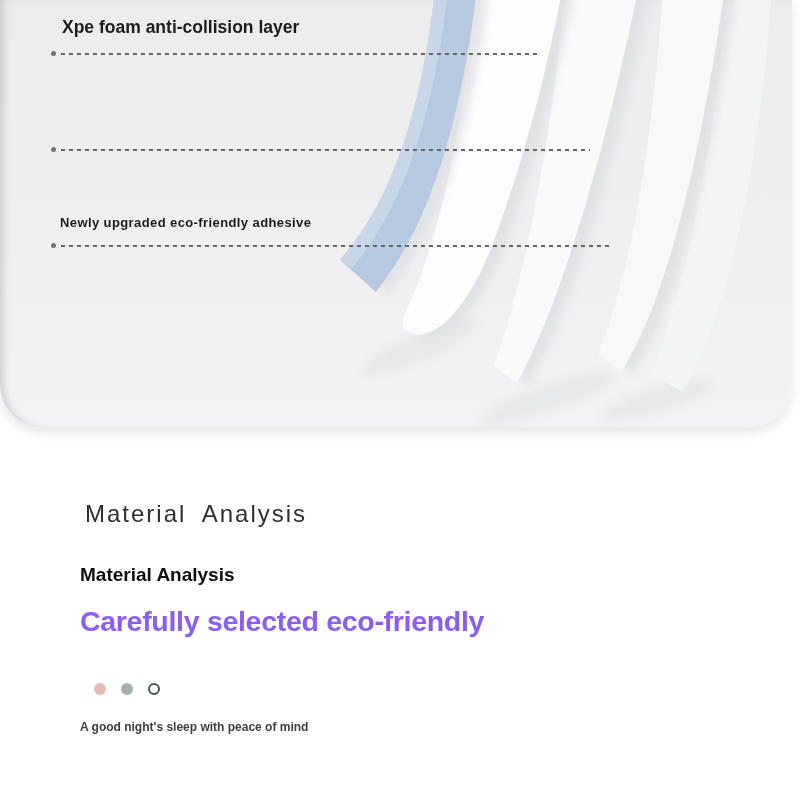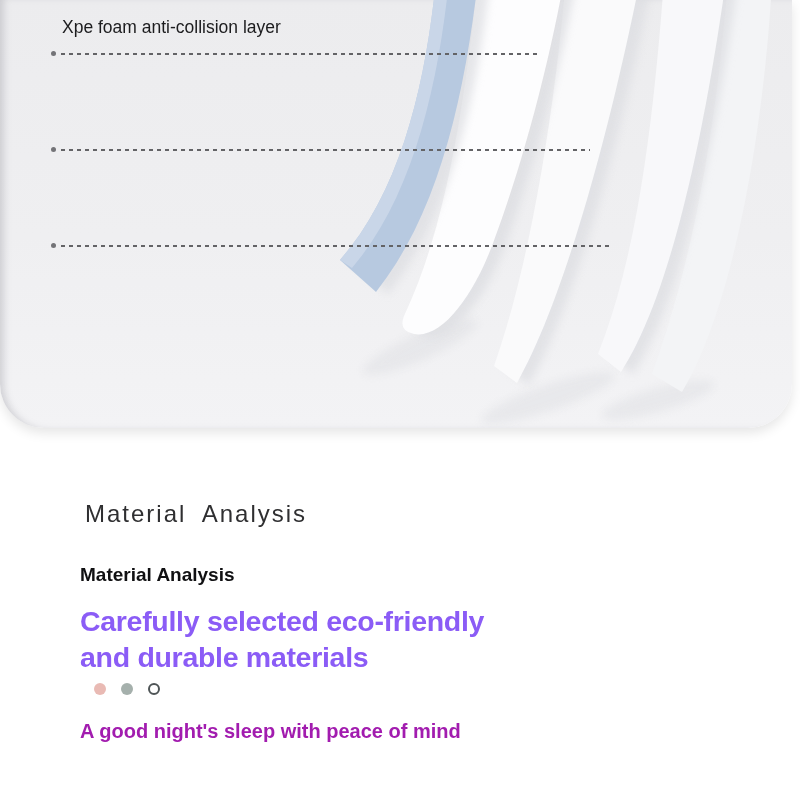--- a/index.html
+++ b/index.html
@@ -10,21 +10,21 @@
   .photo-panel {
     position:absolute; left:0; top:0; width:792px; height:428px;
     background:linear-gradient(180deg,#ececee 0%,#efeff1 55%,#f3f3f5 100%);
     border-radius:0 0 44px 44px;
     overflow:hidden;
     box-shadow: inset 7px 0 7px -3px rgba(125,125,135,0.28), 0 5px 12px rgba(0,0,0,0.10);
   }
   .fan-svg { position:absolute; left:0; top:0; }
 
   .callout-label {
-    position:absolute; font-weight:400; color:#1c1c1e; white-space:nowrap;
+    position:absolute; font-weight:700; color:#1c1c1e; white-space:nowrap;
   }
   .callout-label.c1 { left:62px; top:17px;  font-size:17.5px; }
   .callout-label.c2 { left:63px; top:117px; font-size:17.5px; }
   .callout-label.c3 { left:60px; top:215px; font-size:13px; letter-spacing:0.4px; }
 
   .dotline { position:absolute; height:6px; }
   .dotline.l1 { left:51px; top:51px;  width:489px; }
   .dotline.l2 { left:51px; top:147px; width:539px; }
   .dotline.l3 { left:51px; top:243px; width:562px; }
   .dotline::before {
@@ -48,21 +48,21 @@
   }
   .headline {
     position:absolute; left:80px; top:603px;
     font-size:28.5px; font-weight:700; line-height:36px;
     color:#8b5cf6; letter-spacing:-0.3px; white-space:nowrap;
   }
   .dots-row { position:absolute; left:94px; top:683px; display:flex; gap:15px; }
   .dot { width:12px; height:12px; border-radius:50%; }
   .tagline {
     position:absolute; left:80px; top:720px;
-    font-size:20px; font-weight:700; color:#a21caf; white-space:nowrap;
+    font-size:12px; font-weight:700; color:#404040; white-space:nowrap;
   }
 </style>
 </head>
 <body>
 
 <div class="stage">
 
   <div class="photo-panel">
 
     <svg class="fan-svg" width="792" height="428" viewBox="0 0 792 428">
@@ -93,30 +93,30 @@
 
       <path d="M436,-20 C426,80 402,190 340,260 L376,292 C438,214 464,100 478,-20 Z" fill="#b7c9e0"></path>
       <path opacity="0.9" d="M436,-20 C426,80 402,190 340,260 L352,268 C412,198 438,88 449,-20 Z" fill="#cbd7e9"></path>
     </svg>
 
     <div class="callout-label c1">Xpe foam anti-collision layer</div>
     <div class="dotline l1"></div>
 
     <div class="dotline l2"></div>
 
+    <div class="callout-label c3">Newly upgraded eco-friendly adhesive</div>
     <div class="dotline l3"></div>
   </div>
 
   <div class="title-overline">Material Analysis</div>
 
   <div class="title-bold">Material Analysis</div>
 
   <div class="headline">
     <div>Carefully selected eco-friendly</div>
-    <div>and durable materials</div>
   </div>
 
   <div class="dots-row">
     <span class="dot" style="background:#e9bab4"></span>
     <span class="dot" style="background:#a5b0ac"></span>
     <span class="dot" style="background:#ffffff;border:2px solid #4e5456"></span>
   </div>
 
   <div class="tagline">A good night's sleep with peace of mind</div>
 

